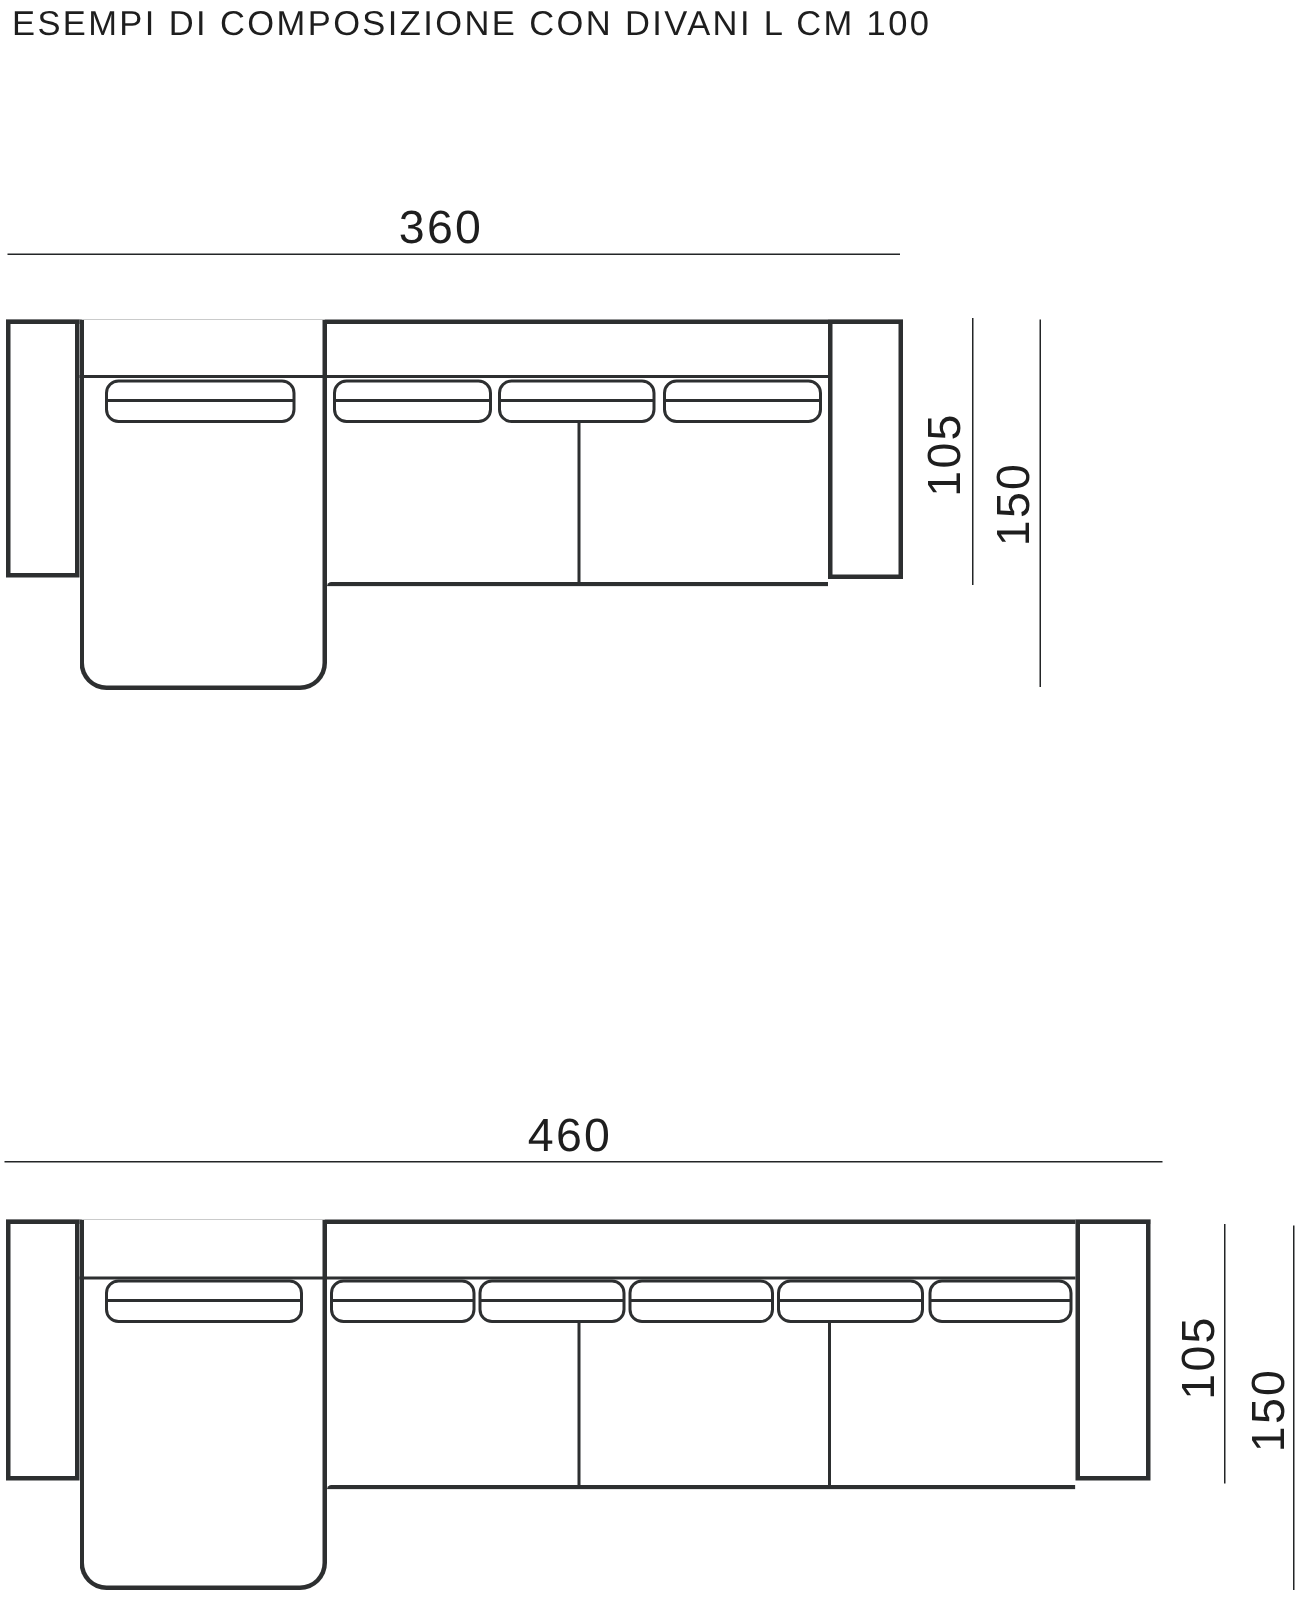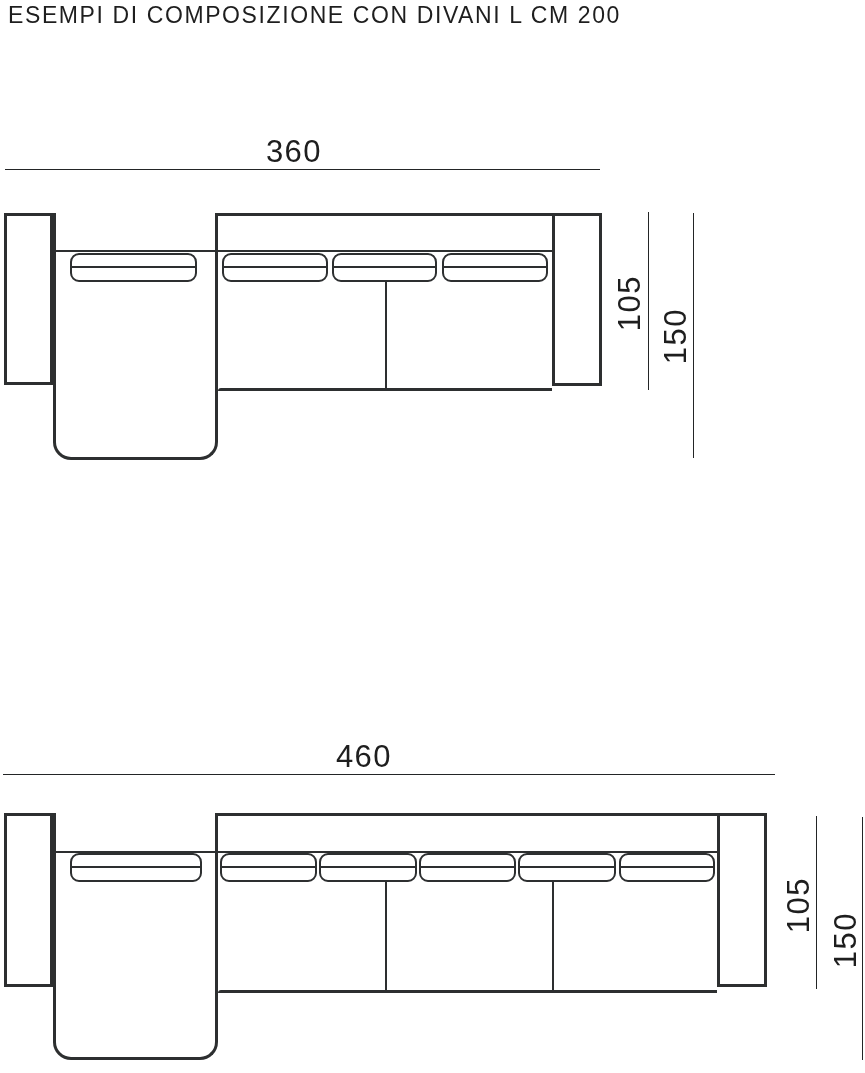--- a/index.html
+++ b/index.html
@@ -85,21 +85,21 @@
     line-height: 32px;
     transform: rotate(-90deg);
   }
 </style>
 </head>
 <body>
 
 <div class="page">
 
   <div class="title-block">
-    <div class="title-line">ESEMPI DI COMPOSIZIONE CON DIVANI L CM 200</div>
+    <div class="title-line">ESEMPI DI COMPOSIZIONE CON DIVANI L CM 100</div>
   </div>
 
   <div>
 
     <div class="abs dim-num horiz" style="left:234px; top:134px;">360</div>
     <div class="abs line-h thin" style="left:5px; top:169px; width:595px;"></div>
 
     <div class="abs line-h" style="left:4px; top:213px; width:598px;"></div>
     <div class="abs outline-rect" style="left:4px; top:213px; width:49px; height:172px;"></div>
     <div class="abs outline-rect" style="left:552px; top:213px; width:50px; height:173px;"></div>
@@ -115,21 +115,21 @@
     <div class="abs line-h" style="left:218px; top:388px; width:334px; border-radius:14px 0 0 0;"></div>
 
     <div class="abs line-v thin" style="left:648px; top:212px; height:178px;"></div>
     <div class="abs dim-num rot-label" style="left:580px; top:287px;">105</div>
     <div class="abs line-v thin" style="left:693px; top:213px; height:245px;"></div>
     <div class="abs dim-num rot-label" style="left:626px; top:320px;">150</div>
   </div>
 
   <div>
 
-    <div class="abs dim-num horiz" style="left:304px; top:739px;text-align:center;">460</div>
+    <div class="abs dim-num horiz" style="left:320px; top:739px;text-align:center;">460</div>
     <div class="abs line-h thin" style="left:3px; top:774px; width:772px;"></div>
 
     <div class="abs line-h" style="left:4px; top:813px; width:763px;"></div>
     <div class="abs outline-rect" style="left:4px; top:813px; width:49px; height:174px;"></div>
     <div class="abs outline-rect" style="left:717px; top:813px; width:50px; height:174px;"></div>
     <div class="abs chaise" style="left:53px; top:813px; width:165px; height:247px;"></div>
     <div class="abs line-h seam" style="left:53px; top:851px; width:664px;"></div>
 
     <div class="abs pillow" style="left:70px;  top:853px; width:132px;"></div>
     <div class="abs pillow" style="left:220px; top:853px; width:97px;"></div>

